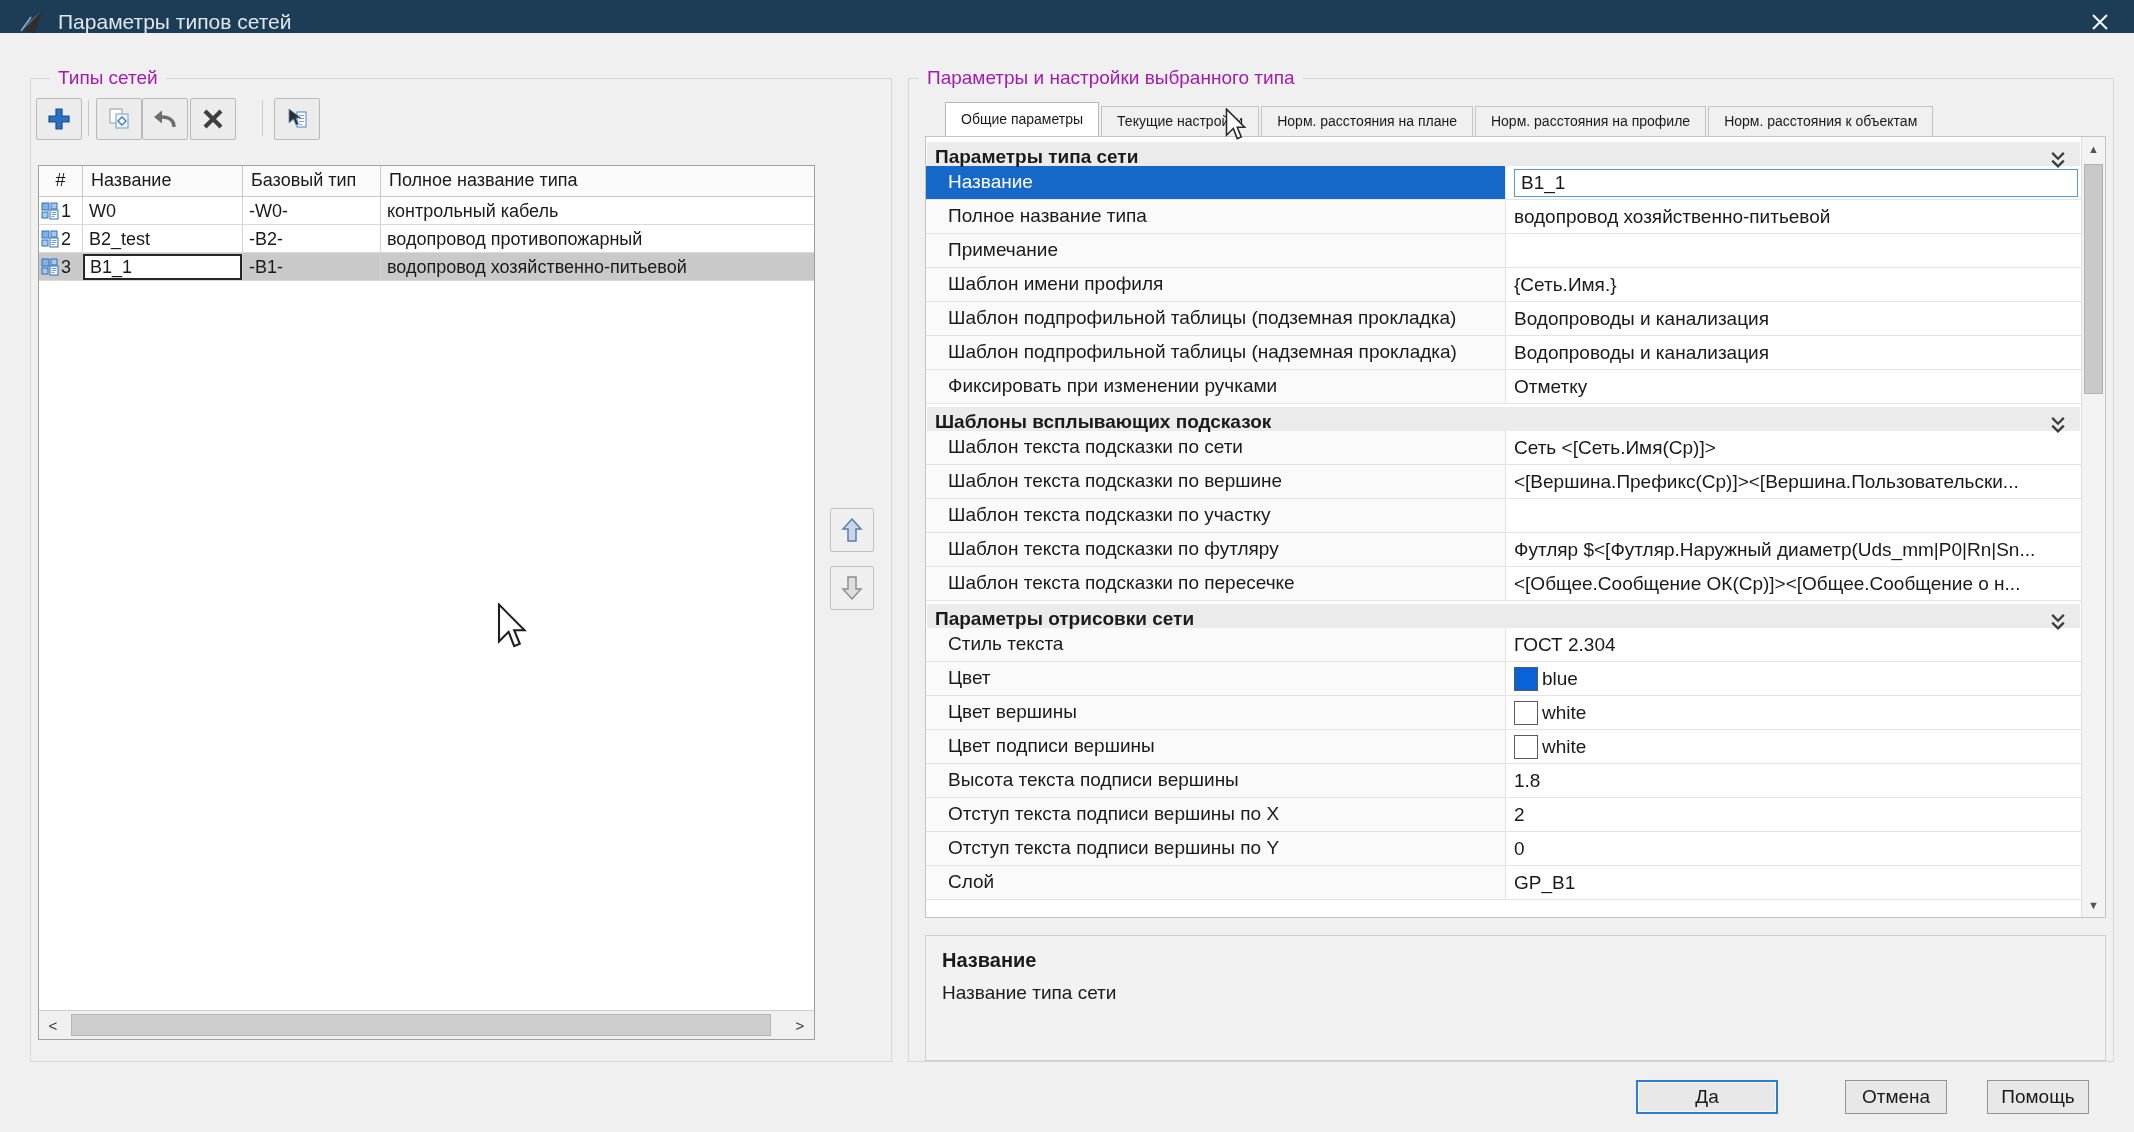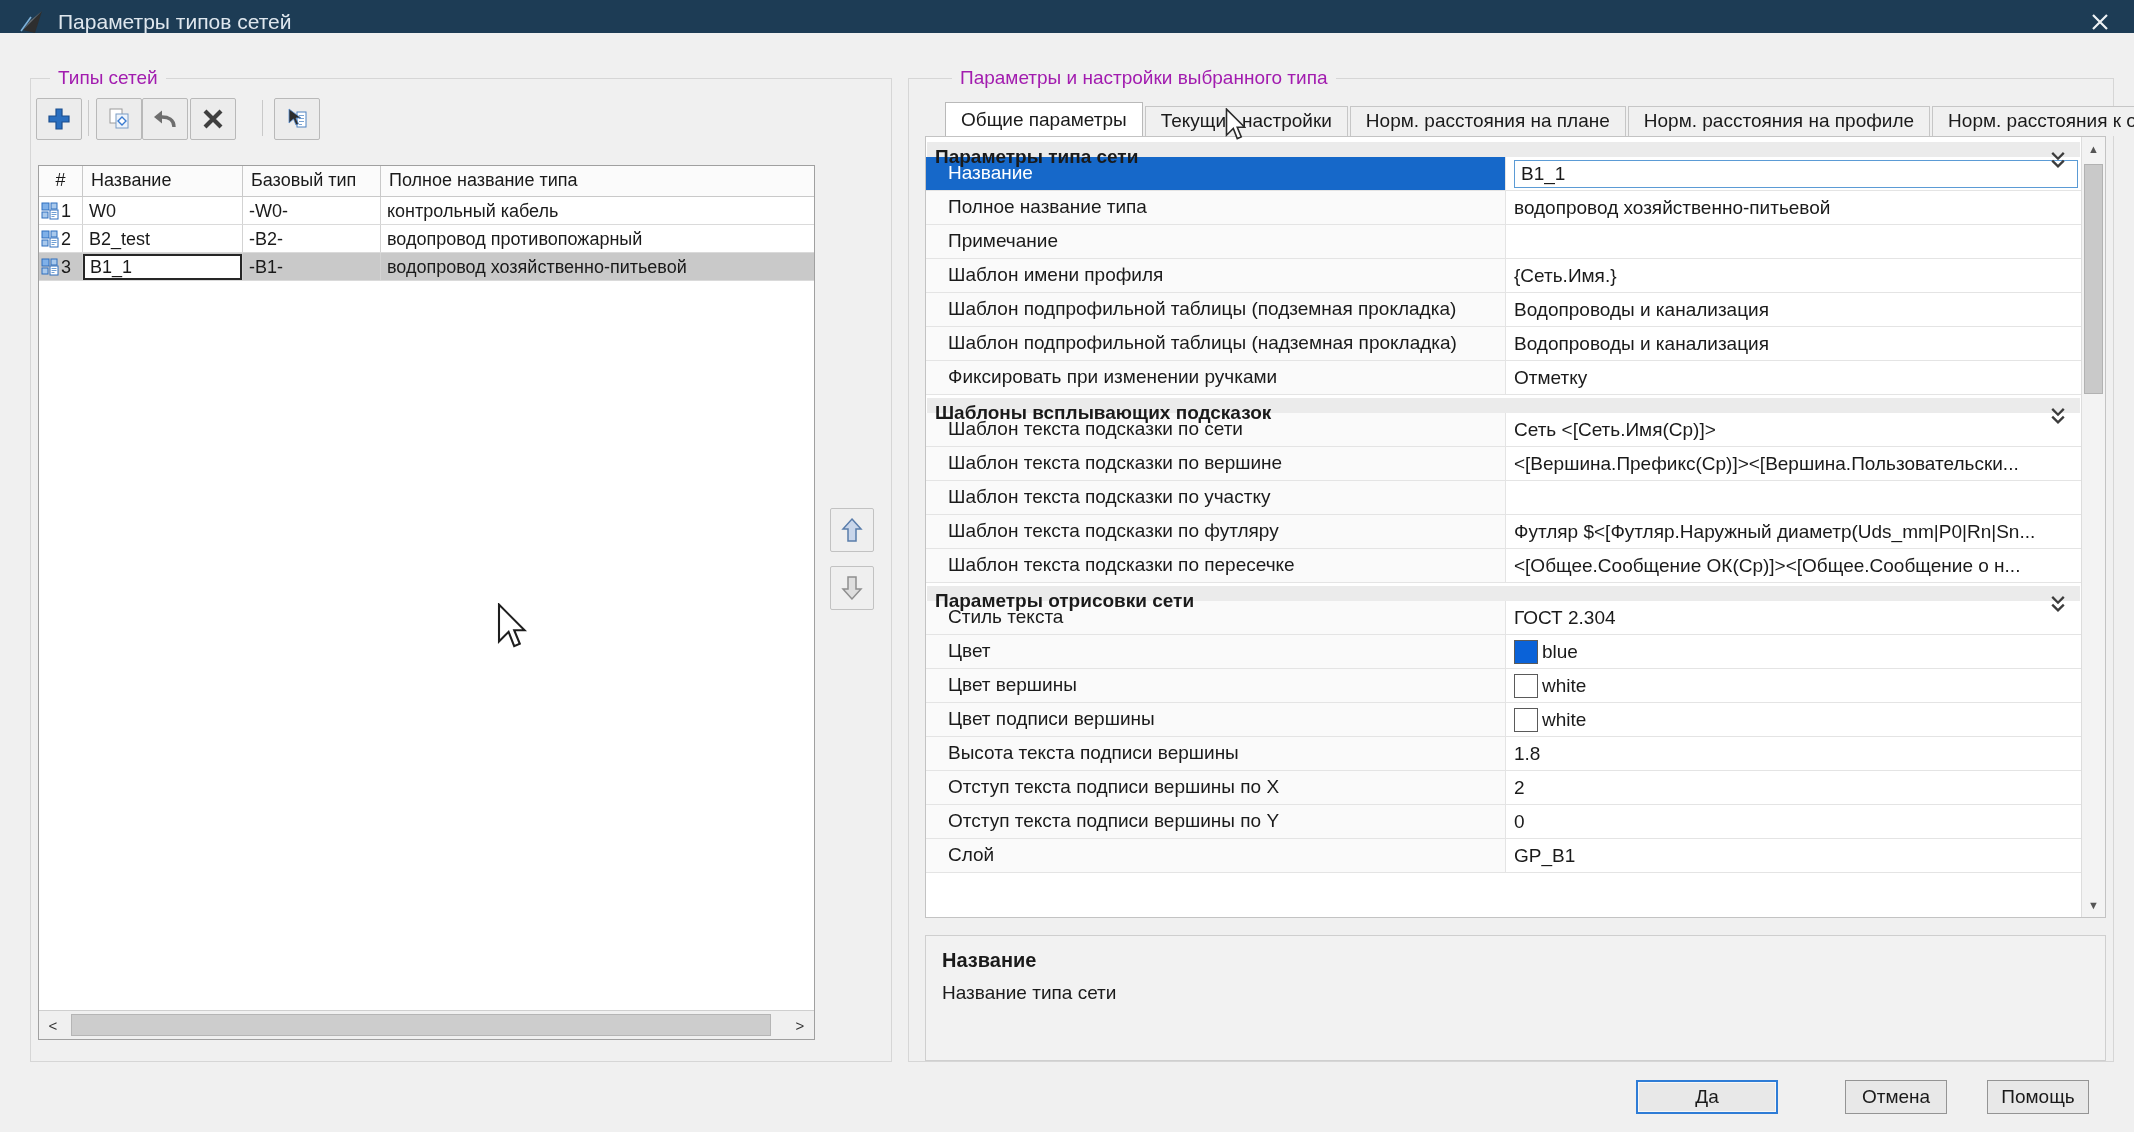--- a/index.html
+++ b/index.html
@@ -31,26 +31,26 @@
   .row-num{margin-left:2px;font-size:18px;}
   .edit-cell{position:relative;padding:0;}
   .edit-box{box-sizing:border-box;width:100%;height:26px;border:2px solid #262626;background:#fff;line-height:22px;padding-left:5px;font-size:18px;}
   .hscroll{position:absolute;left:0;right:0;bottom:0;height:28px;background:#f0f0f0;border-top:1px solid #cfcfcf;}
   .hs-arrow{position:absolute;top:0;width:28px;height:28px;display:flex;align-items:center;justify-content:center;font-size:15px;color:#333;cursor:pointer;}
   .hs-thumb{position:absolute;top:3px;left:32px;width:700px;height:22px;background:#cdcdcd;border:1px solid #b5b5b5;box-sizing:border-box;cursor:pointer;}
   
   .move-btn{position:absolute;left:830px;width:42px;height:42px;background:#efefef;border:1px solid #c2c2c2;border-radius:2px;display:flex;align-items:center;justify-content:center;cursor:pointer;}
   
   .tabs{position:absolute;left:945px;top:102px;height:34px;display:flex;align-items:flex-end;z-index:2;}
-  .tab{box-sizing:border-box;height:30px;line-height:28px;padding:0 15px;background:#f0f0f0;border:1px solid #c6c6c6;border-bottom:none;margin-right:2px;font-size:19px;white-space:nowrap;cursor:pointer;}
+  .tab{box-sizing:border-box;height:30px;line-height:28px;padding:0 15px;background:#f0f0f0;border:1px solid #c6c6c6;border-bottom:none;margin-right:2px;font-size:14px;white-space:nowrap;cursor:pointer;}
   .tab.active{height:34px;line-height:33px;background:#fff;border:1px solid #b9b9b9;border-bottom:none;}
   
   .pgrid{position:absolute;left:925px;top:136px;width:1181px;height:782px;background:#fff;border:1px solid #c3c3c3;box-sizing:border-box;overflow:hidden;}
   .pg-body{position:absolute;left:0;top:0;right:24px;bottom:0;overflow:hidden;padding-top:2px;}
-  .pg-section{position:relative;height:15px;margin:3px 1px 0 1px;background:#ebebeb;line-height:30px;font-weight:bold;padding-left:8px;font-size:19px;cursor:pointer;}
+  .pg-section{position:relative;height:24px;margin:3px 1px 0 1px;background:#ebebeb;line-height:30px;font-weight:bold;padding-left:8px;font-size:19px;cursor:pointer;}
   .pg-chevron{position:absolute;right:12px;top:6px;}
   .pg-row{display:flex;height:33px;border-bottom:1px solid #e4e4e4;cursor:pointer;}
   .pg-label{box-sizing:border-box;width:580px;padding-left:22px;line-height:32px;background:#fafafa;border-right:1px solid #e4e4e4;white-space:nowrap;overflow:hidden;}
   .pg-row.sel .pg-label{background:#1668c9;color:#fff;}
   .pg-value{flex:1;box-sizing:border-box;padding-left:8px;line-height:32px;background:#fff;white-space:nowrap;overflow:hidden;display:flex;align-items:center;}
   .pg-editbox{box-sizing:border-box;flex:1;margin:2px 3px 2px 0;height:28px;line-height:26px;border:1px solid #5b9bd5;padding-left:6px;background:#fff;}
   .pg-swatch{display:inline-block;width:24px;height:24px;border:1px solid #5a5a5a;box-sizing:border-box;margin-right:4px;flex:none;}
   
   .vscroll{position:absolute;right:0;top:0;bottom:0;width:24px;background:#f3f3f3;border-left:1px solid #ddd;box-sizing:border-box;}
   .vs-btn{position:absolute;left:0;width:23px;height:24px;display:flex;align-items:center;justify-content:center;font-size:11px;color:#555;cursor:pointer;}
@@ -190,21 +190,21 @@
       <polygon points="11,2 20,12 15,12 15,24 7,24 7,12 2,12" fill="#c9d6ea" stroke="#5a7dab" stroke-width="1.5"></polygon>
     </svg>
   </div>
   <div class="move-btn" style="top:566px;">
     <svg width="22" height="26" viewBox="0 0 22 26">
       <polygon points="11,24 2,14 7,14 7,2 15,2 15,14 20,14" fill="#dedede" stroke="#8f8f8f" stroke-width="1.5"></polygon>
     </svg>
   </div>
 
   <div class="groupbox" style="left:908px;top:78px;width:1204px;height:982px;"></div>
-  <span class="group-label" style="left:952px;top:66px;text-align:center;">Параметры и настройки выбранного типа</span>
+  <span class="group-label" style="left:919px;top:66px;text-align:center;">Параметры и настройки выбранного типа</span>
 
   <div class="tabs" id="tabs">
       <div class="tab active">Общие параметры</div>
       <div class="tab">Текущие настройки</div>
       <div class="tab">Норм. расстояния на плане</div>
       <div class="tab">Норм. расстояния на профиле</div>
       <div class="tab">Норм. расстояния к объектам</div>
     </div>
 
   <div class="pgrid">

